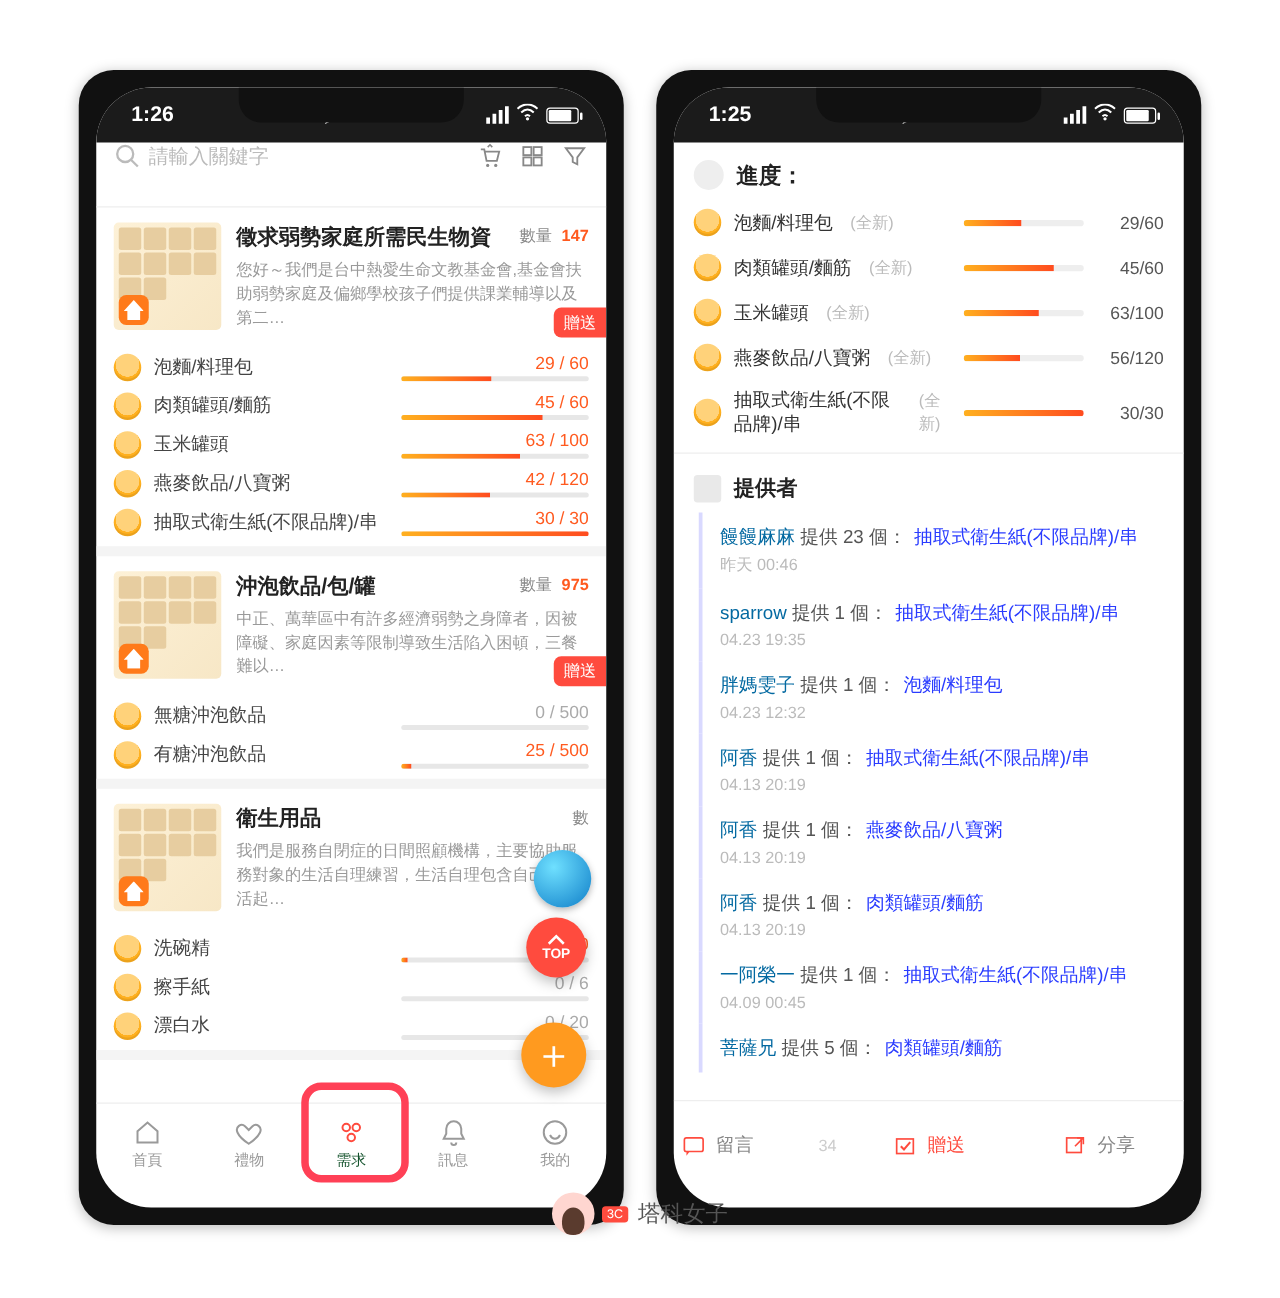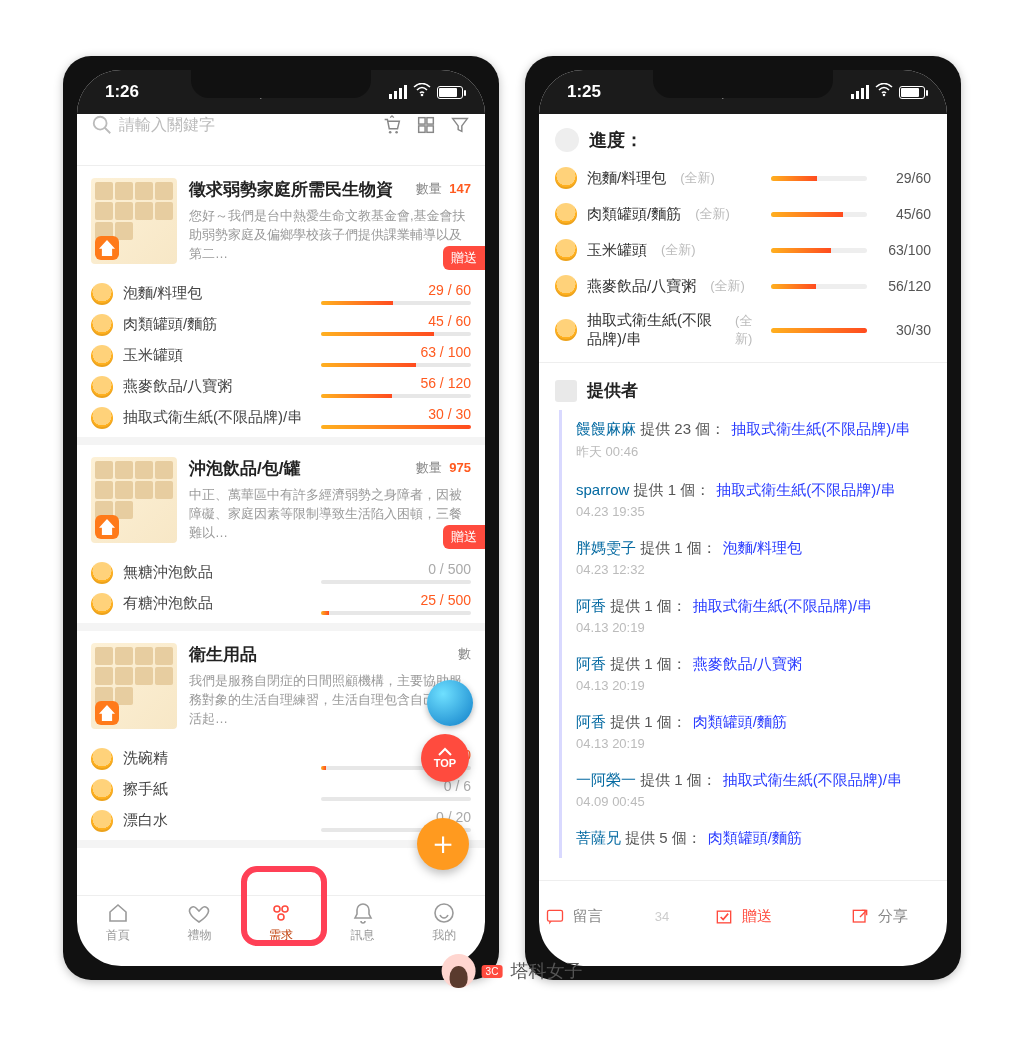--- a/index.html
+++ b/index.html
@@ -108,25 +108,25 @@
     background:radial-gradient(circle at 35% 30%, #6fe0ff, #0f7ec8);
     box-shadow:0 2px 6px rgba(0,0,0,.3);
   }
   .fab-add{
     position:absolute; right:16px; bottom:96px; width:52px;height:52px;border-radius:50%;
     background:#ff9a1f;color:#fff;display:flex;align-items:center;justify-content:center;
     font-size:32px;font-weight:300;box-shadow:0 4px 10px rgba(0,0,0,.25);
   }
 
   .tabbar{
-    height:71px; border-top:1px solid #eee; display:flex; padding-bottom:18px; flex:0 0 auto;
+    height:84px; border-top:1px solid #eee; display:flex; padding-bottom:18px; flex:0 0 auto;
   }
   .tab{flex:1;display:flex;flex-direction:column;align-items:center;justify-content:center;gap:2px;color:#9a9a9a;font-size:12px;}
   .tab svg{width:24px;height:24px;stroke:#9a9a9a;fill:none;stroke-width:1.6;}
-  .tab.active{color:#c2410c;}
+  .tab.active{color:#14532d;}
   .tab.active svg{stroke:#ff4b3e;}
   .tab-highlight{
     position:absolute; bottom:20px; left:164px; width:86px; height:80px;
     border:6px solid #ff4056; border-radius:16px; pointer-events:none; z-index:60;
   }
 
   
   .section-h{
     display:flex; align-items:center; gap:10px; padding:14px 16px 8px 16px;
     font-size:18px; font-weight:700; color:#222;
@@ -278,21 +278,21 @@
                   <div class="count">63 / 100</div>
                   <div class="bar">
                     <i style="width: 63%;"></i>
                   </div>
                 </div>
               </div>
               <div class="item-row">
                 <span class="bullet"></span>
                 <span class="item-name">燕麥飲品/八寶粥</span>
                 <div class="item-right">
-                  <div class="count">56 / 120</div>
+                  <div class="count">42 / 120</div>
                   <div class="bar">
                     <i style="width: 47%;"></i>
                   </div>
                 </div>
               </div>
               <div class="item-row">
                 <span class="bullet"></span>
                 <span class="item-name">抽取式衛生紙(不限品牌)/串</span>
                 <div class="item-right">
                   <div class="count">30 / 30</div>

